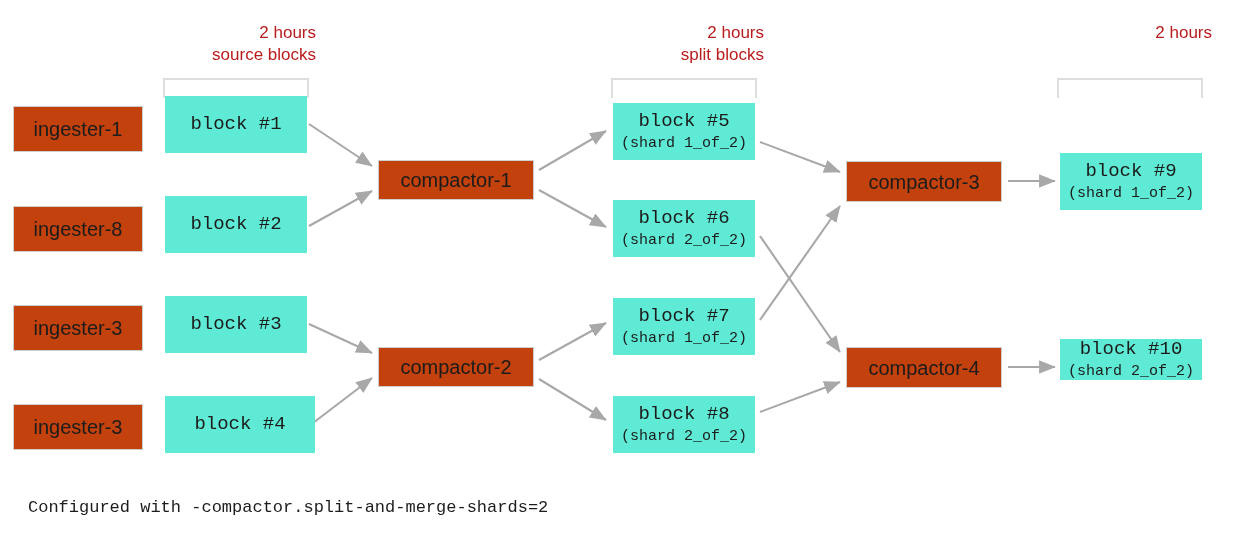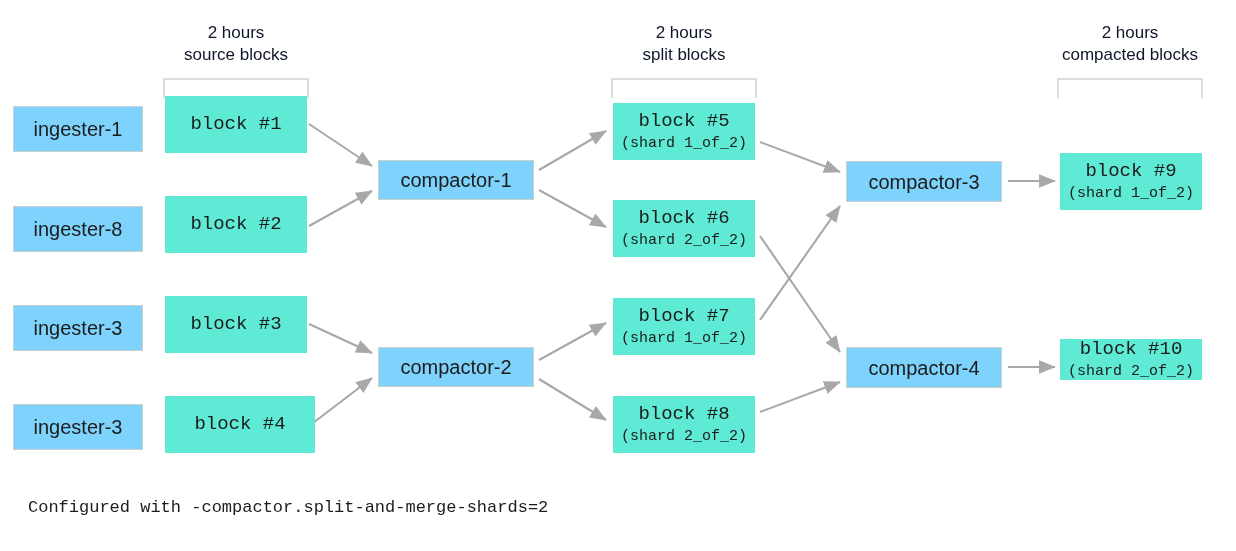--- a/index.html
+++ b/index.html
@@ -29,21 +29,21 @@
   .node {
     position: absolute;
     box-sizing: border-box;
     display: flex;
     flex-direction: column;
     align-items: center;
     justify-content: center;
     text-align: center;
   }
   .node.gray {
-    background: #7dd3fc;
+    background: #c2410c;
     border: 1px solid #cfcfcf;
     font-family: "Liberation Sans", sans-serif;
     font-size: 20px;
     color: #1c1c1c;
     line-height: 1;
   }
   .node.green {
     background: #5eead4;
     border: none;
     font-family: "Liberation Mono", monospace;
@@ -65,24 +65,24 @@
     position: absolute;
     box-sizing: border-box;
     border-left: 2px solid #dedede;
     border-top: 2px solid #dedede;
     border-right: 2px solid #dedede;
     border-bottom: none;
     background: transparent;
   }
   .col-label {
     position: absolute;
-    text-align: center;
+    text-align: right;
     font-family: "Liberation Sans", sans-serif;
     font-size: 17px;
-    color: #0f172a;
+    color: #b91c1c;
     line-height: 1.3;
     white-space: nowrap;
   }
   .caption {
     position: absolute;
     font-family: "Liberation Mono", monospace;
     font-size: 17px;
     color: #1c1c1c;
     white-space: nowrap;
   }
@@ -125,21 +125,20 @@
   <div class="col-label" style="left:156px; top:22px; width:160px;">
     <div>2 hours</div>
     <div>source blocks</div>
   </div>
   <div class="col-label" style="left:604px; top:22px; width:160px;">
     <div>2 hours</div>
     <div>split blocks</div>
   </div>
   <div class="col-label" style="left:1048px; top:22px; width:164px;">
     <div>2 hours</div>
-    <div>compacted blocks</div>
   </div>
 
   <div class="bracket" style="left:163px; top:78px; width:146px; height:20px;"></div>
   <div class="bracket" style="left:611px; top:78px; width:146px; height:20px;"></div>
   <div class="bracket" style="left:1057px; top:78px; width:146px; height:20px;"></div>
 
   <div class="node gray" style="left:13px; top:106px; width:130px; height:46px;">
     <span>ingester-1</span>
   </div>
   <div class="node gray" style="left:13px; top:206px; width:130px; height:46px;">

